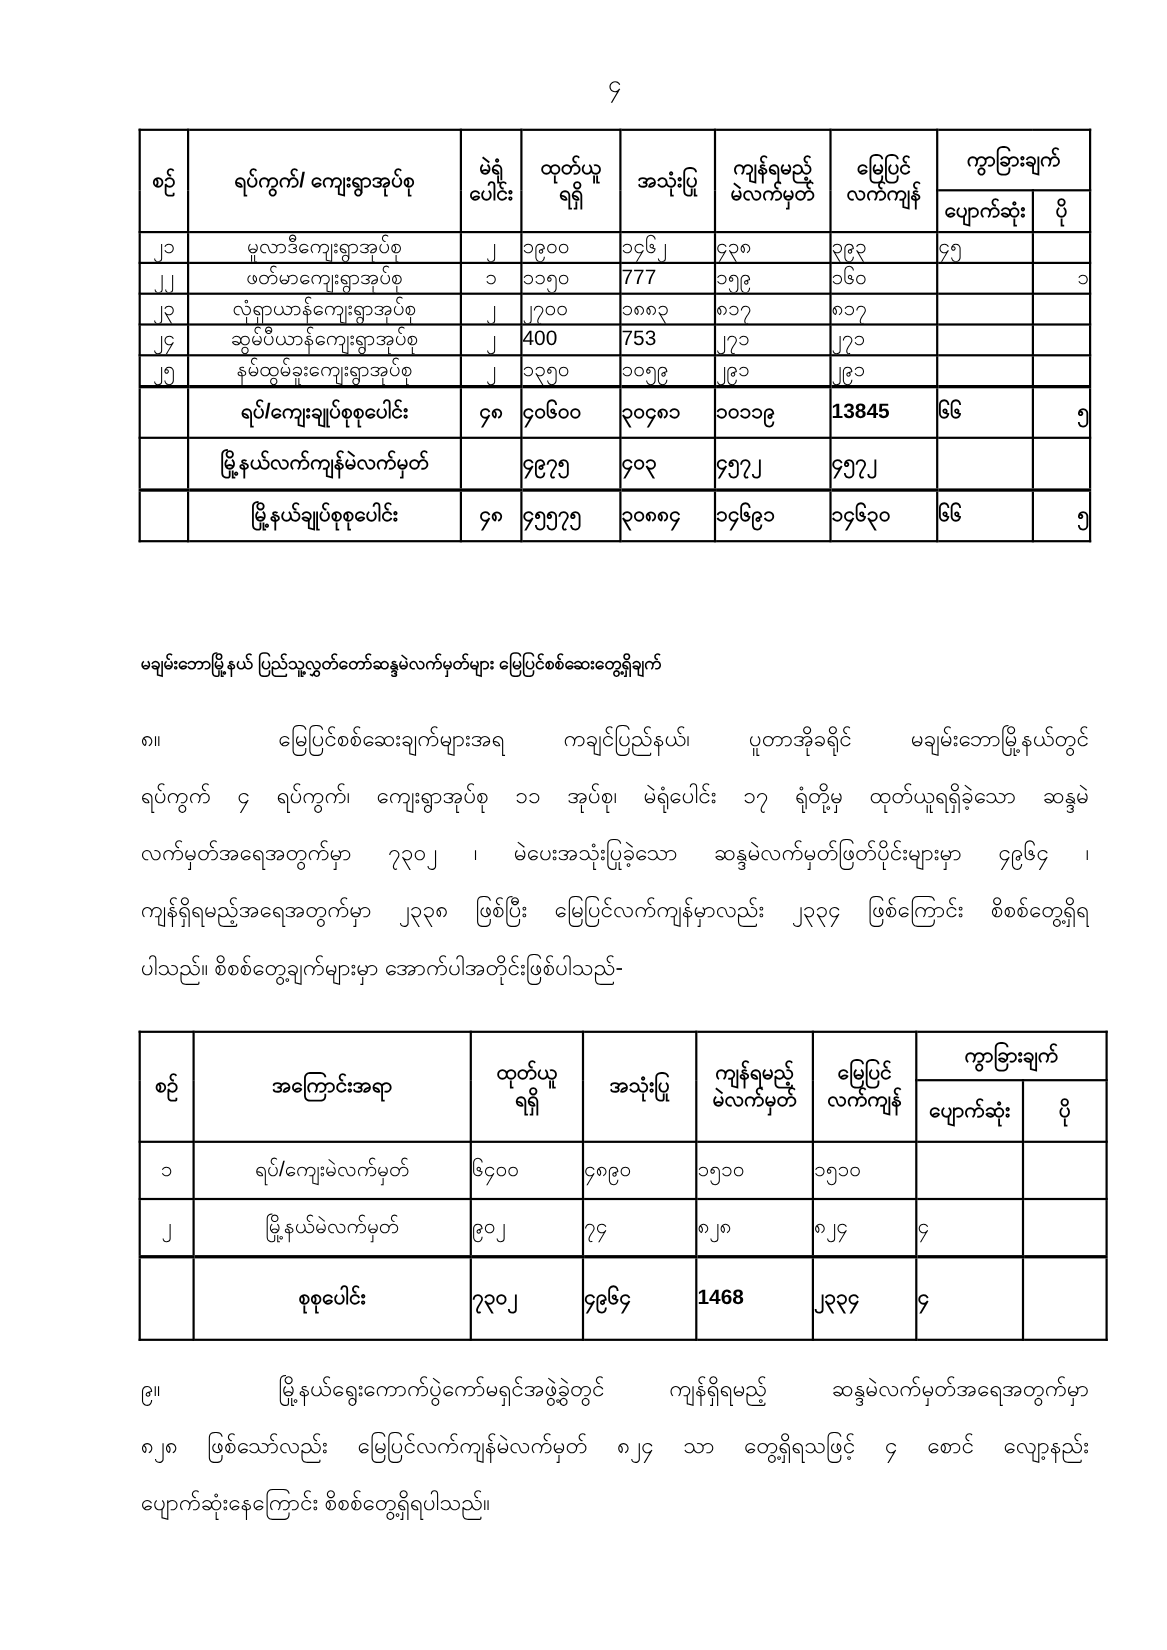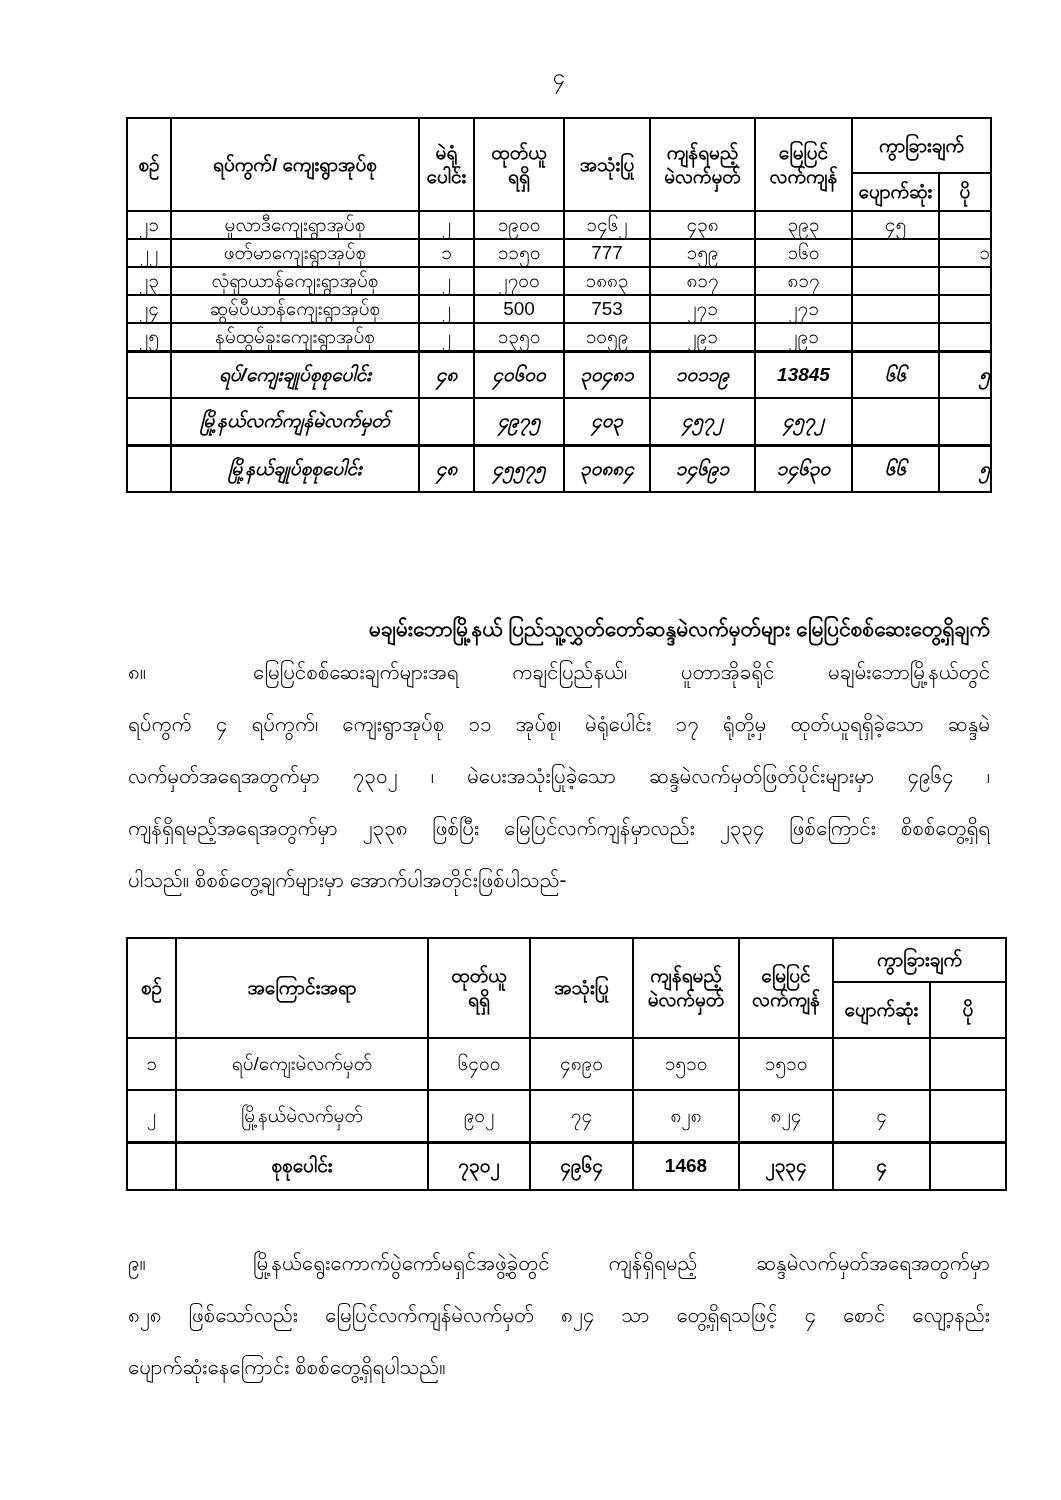--- a/index.html
+++ b/index.html
@@ -32,33 +32,33 @@
   table.doc th {
     font-weight:bold;
     text-align:center;
     white-space:pre-line;
   }
   table.doc td { white-space:nowrap; }
   .t1 { left:126px; top:117px; width:864px; border-bottom:3px solid #000; }
   .t2 { left:126px; top:937px; width:879px; border-bottom:3px solid #000; }
   .t1 tr.hr1 { height:55px; } .t1 tr.hr2 { height:38px; }
   .t1 tbody tr { height:28px; }
-  .t1 tr.total { height:47px;font-style:italic; }
+  .t1 tr.total { height:47px; }
   .t2 tr.hr1 { height:44px; } .t2 tr.hr2 { height:56px; }
   .t2 tbody tr { height:52px; }
-  .t2 tr.total { height:48px; }
+  .t2 tr.total { height:76px; }
   tr.total td { font-weight:bold; }
   tr.thick td { border-top:3px solid #000; }
   td.ctr { text-align:center; }
   td.name { text-align:center; padding-left:9px; }
-  td.num { text-align:center; padding-right:12px; }
+  td.num { text-align:left; padding-right:12px; }
   td.num2 { text-align:right; padding-right:18px; }
   .section-heading {
-    position:absolute; top:615px; left:128px; width:862px;
-    text-align:right; font-weight:bold; font-size:21px;
+    position:absolute; top:592px; left:128px; width:862px;
+    text-align:left; font-weight:bold; font-size:16px;
   }
   .para { position:absolute; left:128px; width:862px; font-size:20.5px; }
   .p8 { top:646px; }
   .p9 { top:1237px; }
   .pline {
     height:52px; line-height:52px;
     text-align:justify; text-align-last:justify;
     white-space:normal; overflow:hidden;
   }
   .pline.first { display:flex; }
@@ -136,21 +136,21 @@
         <td class="num">၁၈၈၃</td>
         <td class="num">၈၁၇</td>
         <td class="num">၈၁၇</td>
         <td class="num"></td>
         <td class="num2"></td>
       </tr>
       <tr>
         <td class="ctr">၂၄</td>
         <td class="name">ဆွမ်ပီယာန်ကျေးရွာအုပ်စု</td>
         <td class="ctr">၂</td>
-        <td class="num">500</td>
+        <td class="num">400</td>
         <td class="num">753</td>
         <td class="num">၂၇၁</td>
         <td class="num">၂၇၁</td>
         <td class="num"></td>
         <td class="num2"></td>
       </tr>
       <tr>
         <td class="ctr">၂၅</td>
         <td class="name">နမ်ထွမ်ခူးကျေးရွာအုပ်စု</td>
         <td class="ctr">၂</td>

